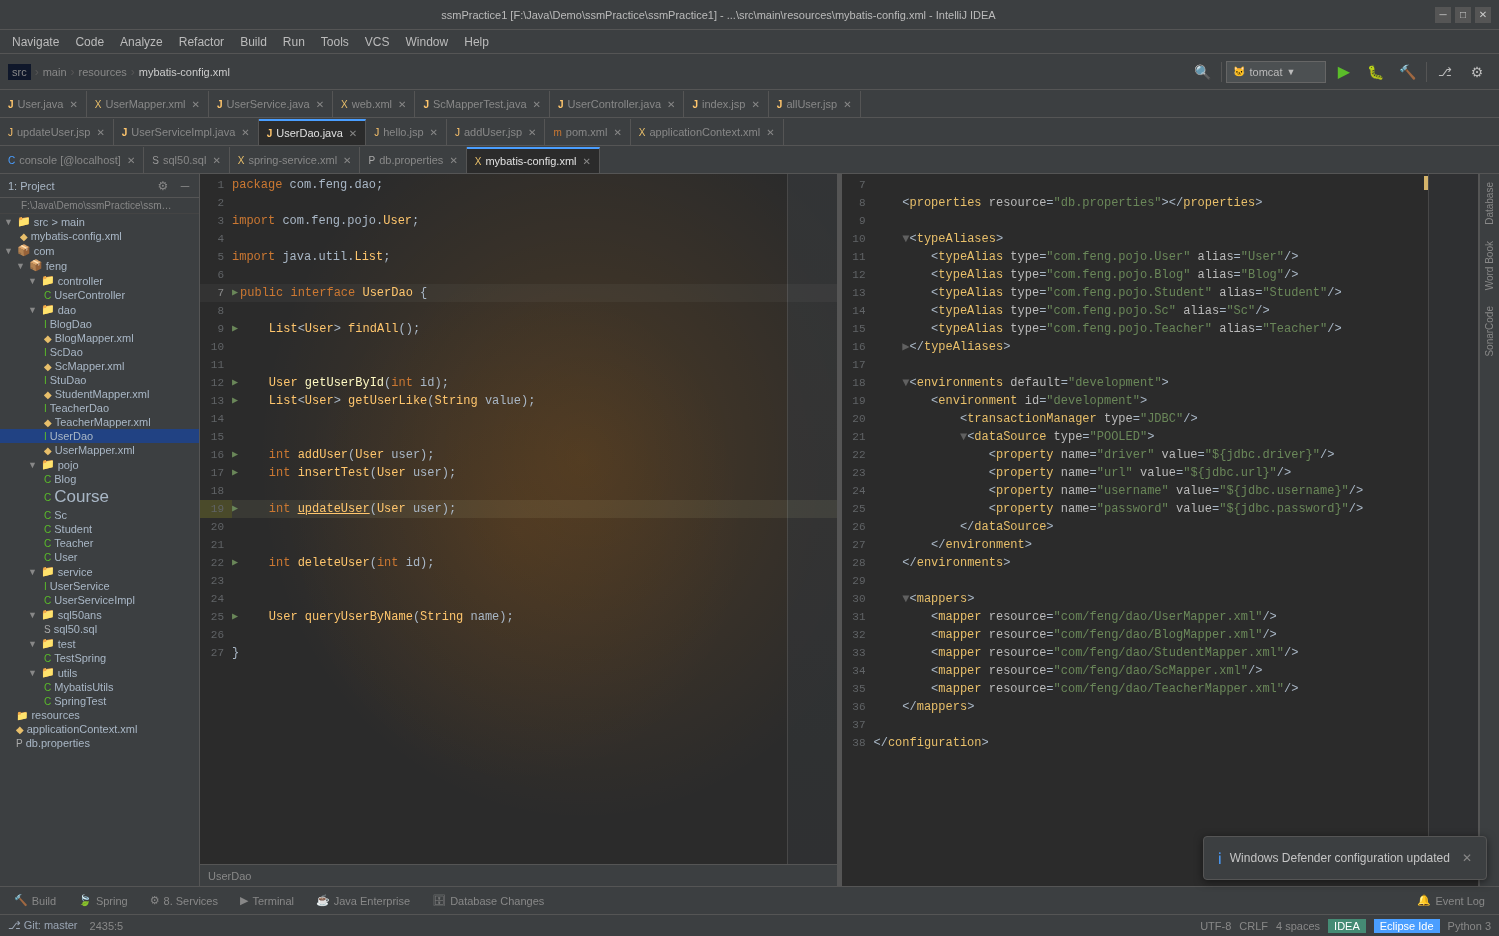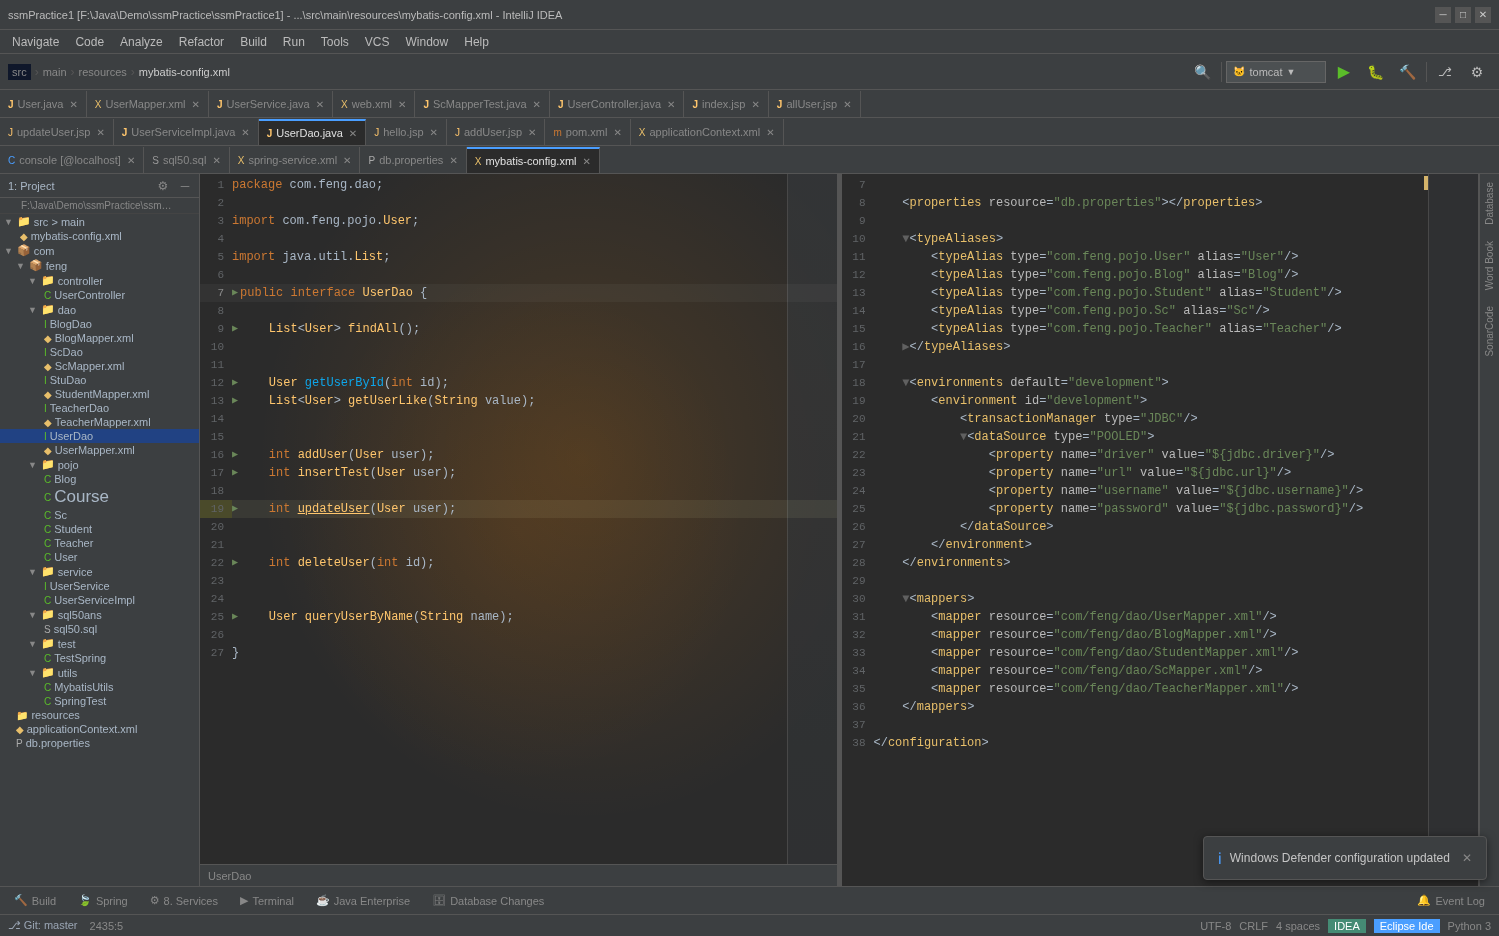--- a/index.html
+++ b/index.html
@@ -291,21 +291,21 @@
       cursor: col-resize;
       flex-shrink: 0;
     }
   </style>
 </head>
 <body>
 
 <div id="app">
 
   <div id="title-bar">
-    <span style="flex:1; font-size:11px; color:#bbb; white-space:nowrap; overflow:hidden; text-overflow:ellipsis;">ssmPractice1 [F:\Java\Demo\ssmPractice\ssmPractice1] - ...\src\main\resources\mybatis-config.xml - IntelliJ IDEA</span>
+    <span style="flex:1; text-align:center; font-size:11px; color:#bbb; white-space:nowrap; overflow:hidden; text-overflow:ellipsis;">ssmPractice1 [F:\Java\Demo\ssmPractice\ssmPractice1] - ...\src\main\resources\mybatis-config.xml - IntelliJ IDEA</span>
     <div style="display:flex; gap:4px;">
       <button class="win-btn" style="width:16px;height:16px;background:#555;border:none;color:#ccc;font-size:10px;cursor:pointer;">─</button>
       <button class="win-btn" style="width:16px;height:16px;background:#555;border:none;color:#ccc;font-size:10px;cursor:pointer;">□</button>
       <button class="win-btn" style="width:16px;height:16px;background:#555;border:none;color:#ccc;font-size:10px;cursor:pointer;">✕</button>
     </div>
   </div>
 
   <div id="menu-bar" style="height:24px;background:#3c3f41;display:flex;align-items:center;border-bottom:1px solid #555;padding:0 4px;">
     <span class="menu-item">Navigate</span>
     <span class="menu-item">Code</span>
@@ -692,21 +692,21 @@
                 <span class="line-num">10</span>
                 <span class="line-content"></span>
               </div>
             <div class="line">
                 <span class="line-num">11</span>
                 <span class="line-content"></span>
               </div>
             <div class="line">
               <span class="line-num">12</span>
               <span style="color:#6a8759;font-size:10px;margin-right:2px;">▶</span>
-              <span class="line-content">&nbsp;&nbsp;&nbsp;&nbsp;<span style="color:#ffc66d;">User</span> <span style="color:#0ea5e9;">getUserById</span>(<span class="kw">int</span> id);</span>
+              <span class="line-content">&nbsp;&nbsp;&nbsp;&nbsp;<span style="color:#ffc66d;">User</span> <span style="color:#fef9c3;">getUserById</span>(<span class="kw">int</span> id);</span>
             </div>
             <div class="line">
               <span class="line-num">13</span>
               <span style="color:#6a8759;font-size:10px;margin-right:2px;">▶</span>
               <span class="line-content">&nbsp;&nbsp;&nbsp;&nbsp;<span style="color:#ffc66d;">List</span>&lt;<span style="color:#ffc66d;">User</span>&gt; <span style="color:#ffc66d;">getUserLike</span>(<span style="color:#ffc66d;">String</span> value);</span>
             </div>
             <div class="line">
                 <span class="line-num">14</span>
                 <span class="line-content"></span>
               </div>

